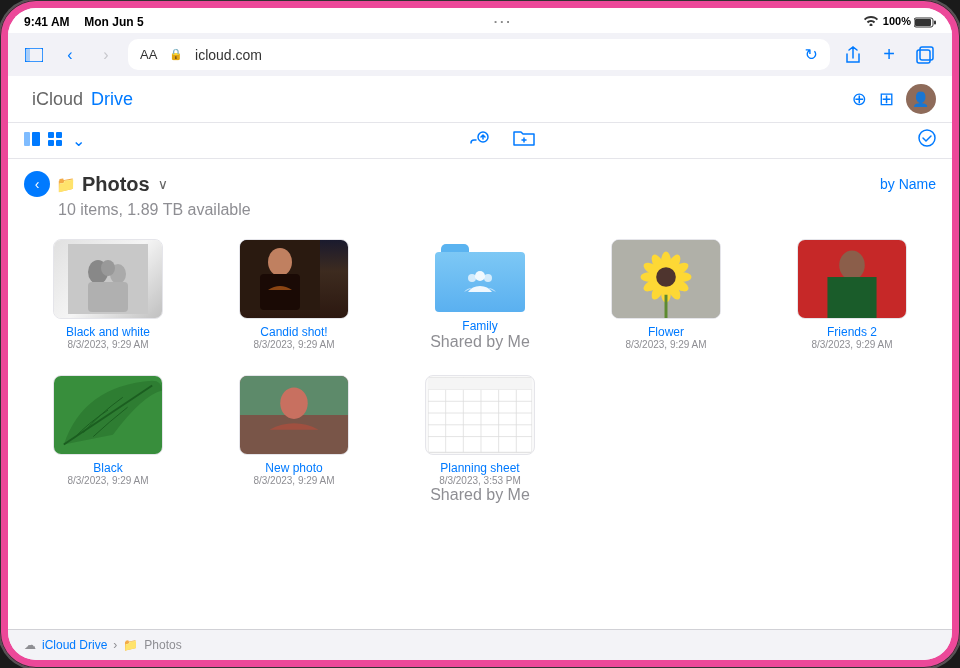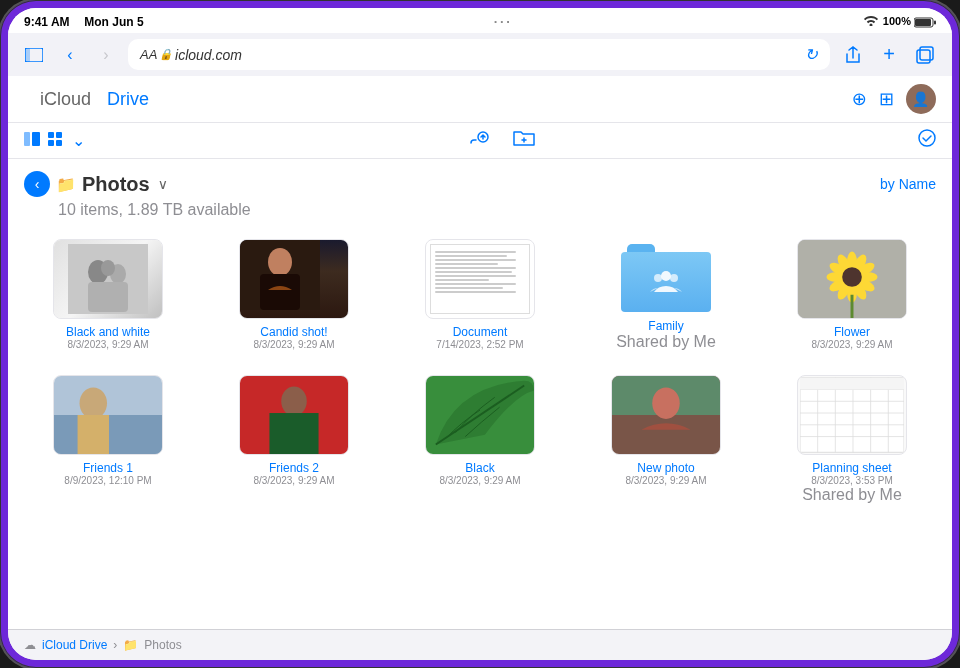--- a/index.html
+++ b/index.html
@@ -7,21 +7,21 @@
       background: #1a1a1a;
       display: flex;
       justify-content: center;
       align-items: center;
       min-height: 100vh;
       font-family: -apple-system, BlinkMacSystemFont, 'Helvetica Neue', sans-serif;
     }
     .device-frame {
       width: 960px;
       height: 668px;
-      background: #6d28d9;
+      background: #ec4899;
       border-radius: 36px;
       padding: 8px;
       box-shadow: 0 0 0 2px #555, inset 0 0 0 1px #333;
       position: relative;
       overflow: hidden;
     }
     .device-screen {
       width: 100%;
       height: 100%;
       background: #f2f2f7;
@@ -61,23 +61,22 @@
       font-size: 16px;
     }
     .nav-btn.disabled { color: #c7c7cc; }
     .url-bar {
       flex: 1;
       background: white;
       border-radius: 10px;
       padding: 6px 12px;
       display: flex;
       align-items: center;
-      gap: 2px;
+      gap: 12px;
       font-size: 14px;
-      font-style: italic;
     }
     .url-bar .aa { color: #333; font-weight: 500; font-size: 13px; }
     .url-bar .lock-icon { color: #666; font-size: 11px; }
     .url-bar .url-text { color: #333; font-size: 14px; }
     .url-bar .refresh-btn { color: #007aff; margin-left: 8px; }
     .toolbar-actions { display: flex; align-items: center; gap: 6px; }
     .tool-btn {
       width: 30px; height: 30px;
       display: flex; align-items: center; justify-content: center;
       color: #007aff;
@@ -89,21 +88,21 @@
       background: white;
       padding: 8px 16px;
       display: flex;
       align-items: center;
       justify-content: space-between;
       border-bottom: 1px solid #e5e5ea;
     }
     .icloud-logo {
       display: flex;
       align-items: center;
-      gap: 16px;
+      gap: 8px;
       font-size: 20px;
       font-weight: 400;
     }
     .icloud-header-right {
       display: flex; align-items: center; gap: 12px;
     }
     
     .sub-toolbar {
       background: white;
       padding: 6px 16px;
@@ -403,39 +402,20 @@
                 <ellipse cx="40" cy="22" rx="12" ry="14" fill="#c08060"></ellipse>
                 <rect x="20" y="34" width="40" height="36" fill="#1a0a05" rx="4"></rect>
                 <path d="M28 50 Q40 42 52 50" fill="#8B4513"></path>
               </svg>
             </div>
           </div>
           <span class="file-name">Candid shot!</span>
           <span class="file-date">8/3/2023, 9:29 AM</span>
         </div>
 
-        <div class="file-item">
-          <div class="file-thumb" style="background:white; padding:4px;">
-            <div style="width:100%; height:100%; border:1px solid #ddd; padding:4px; background:white; overflow:hidden;">
-              <div class="doc-line" style="width:90%; height:2px; background:#ccc; margin:2px 0;"></div>
-              <div class="doc-line" style="width:80%; height:2px; background:#ccc; margin:2px 0;"></div>
-              <div class="doc-line" style="width:90%; height:2px; background:#ccc; margin:2px 0;"></div>
-              <div class="doc-line" style="width:70%; height:2px; background:#ccc; margin:2px 0;"></div>
-              <div class="doc-line" style="width:90%; height:2px; background:#ccc; margin:2px 0;"></div>
-              <div class="doc-line" style="width:85%; height:2px; background:#ccc; margin:2px 0;"></div>
-              <div class="doc-line" style="width:90%; height:2px; background:#ccc; margin:2px 0;"></div>
-              <div class="doc-line" style="width:60%; height:2px; background:#ccc; margin:2px 0;"></div>
-              <div class="doc-line" style="width:90%; height:2px; background:#ccc; margin:2px 0;"></div>
-              <div class="doc-line" style="width:75%; height:2px; background:#ccc; margin:2px 0;"></div>
-              <div class="doc-line" style="width:90%; height:2px; background:#ccc; margin:2px 0;"></div>
-            </div>
-          </div>
-          <span class="file-name">Document</span>
-          <span class="file-date">7/14/2023, 2:52 PM</span>
-        </div>
 
         <div class="file-item">
           <div style="width:110px; height:80px; display:flex; align-items:center; justify-content:center;">
             <div style="position:relative; width:90px; height:70px;">
               <div style="position:absolute; top:0; left:6px; width:28px; height:12px; background:#5ab3f0; border-radius:5px 5px 0 0;"></div>
               <div style="position:absolute; top:8px; left:0; width:90px; height:60px; background:linear-gradient(180deg, #7dc8f5 0%, #5ab0f0 100%); border-radius:4px; display:flex; align-items:center; justify-content:center;">
                 <svg width="36" height="36" viewBox="0 0 36 36">
                   <circle cx="18" cy="12" r="5" fill="white" opacity="0.9"></circle>
                   <circle cx="10" cy="14" r="4" fill="white" opacity="0.7"></circle>
                   <circle cx="26" cy="14" r="4" fill="white" opacity="0.7"></circle>
@@ -471,32 +451,20 @@
                 <ellipse cx="0" cy="-16" rx="5" ry="10" fill="#fdd835" transform="rotate(330)"></ellipse>
                 <circle cx="0" cy="0" r="10" fill="#4e342e"></circle>
               </g>
               <line x1="55" y1="56" x2="55" y2="80" stroke="#5d8a30" stroke-width="3"></line>
             </svg>
           </div>
           <span class="file-name">Flower</span>
           <span class="file-date">8/3/2023, 9:29 AM</span>
         </div>
 
-        <div class="file-item">
-          <div class="file-thumb">
-            <svg width="110" height="80" viewBox="0 0 110 80">
-              <rect width="110" height="80" fill="#b0c4d8"></rect>
-              <rect x="0" y="40" width="110" height="40" fill="#7a9ab8"></rect>
-              <ellipse cx="40" cy="28" rx="14" ry="16" fill="#c8a878"></ellipse>
-              <rect x="24" y="40" width="32" height="40" fill="#d4b06a"></rect>
-            </svg>
-          </div>
-          <span class="file-name">Friends 1</span>
-          <span class="file-date">8/9/2023, 12:10 PM</span>
-        </div>
 
         <div class="file-item">
           <div class="file-thumb">
             <svg width="110" height="80" viewBox="0 0 110 80">
               <rect width="110" height="80" fill="#c62828"></rect>
               <ellipse cx="55" cy="26" rx="13" ry="15" fill="#8b5e4a"></ellipse>
               <rect x="30" y="38" width="50" height="42" fill="#1a5c2a"></rect>
             </svg>
           </div>
           <span class="file-name">Friends 2</span>

